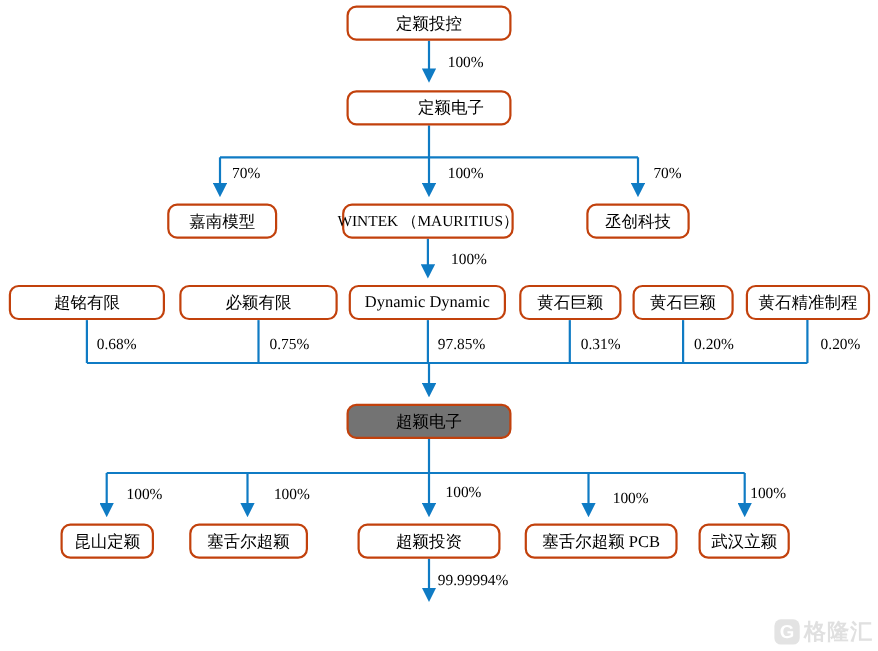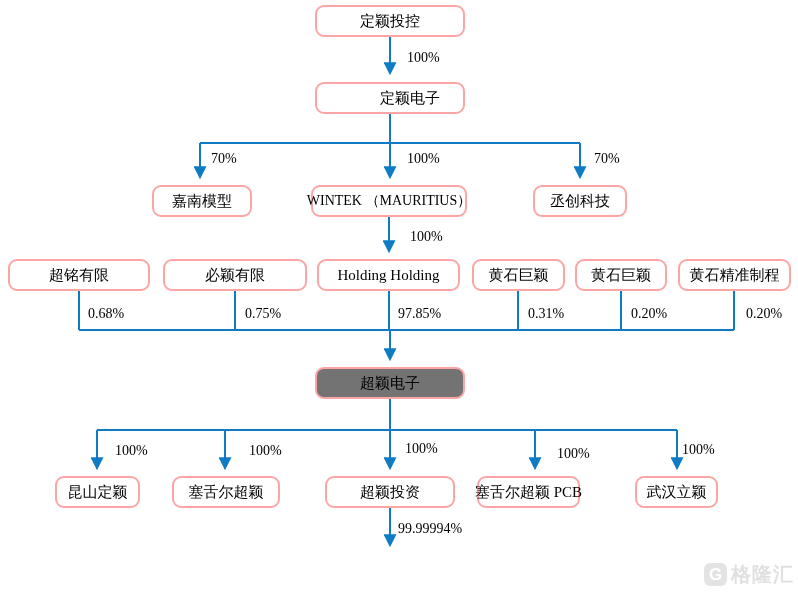--- a/index.html
+++ b/index.html
@@ -8,21 +8,21 @@
     width:798px;height:592px;
     background:#ffffff;
     font-family:"Liberation Serif","DejaVu Serif",serif;
     overflow:hidden;
   }
   svg.wires{position:absolute;left:0;top:0;width:798px;height:592px;}
   .node{
     position:absolute;
     height:32px;
     box-sizing:border-box;
-    border:2px solid #fca5a5;
+    border:2px solid #c2410c;
     border-radius:9px;
     background:#ffffff;
     color:#000000;
     display:flex;align-items:center;justify-content:center;
     font-size:15px;
     white-space:nowrap;
     z-index:2;
   }
   .node.highlight{background:#737373;}
   .edge-label{
@@ -100,31 +100,31 @@
 
   <div class="node" style="left:315px;top:5px;width:150px;">定颖投控</div>
   <div class="node" style="left:315px;top:82px;width:150px;padding-left:40px;">定颖电子</div>
 
   <div class="node" style="left:152px;top:185px;width:100px;">嘉南模型</div>
   <div class="node" style="left:311px;top:185px;width:156px;font-size:14px;">WINTEK （MAURITIUS）</div>
   <div class="node" style="left:533px;top:185px;width:94px;">丞创科技</div>
 
   <div class="node" style="left:8px;top:259px;width:142px;">超铭有限</div>
   <div class="node" style="left:163px;top:259px;width:144px;">必颖有限</div>
-  <div class="node" style="left:317px;top:259px;width:143px;">Holding Holding</div>
+  <div class="node" style="left:317px;top:259px;width:143px;">Dynamic Dynamic</div>
   <div class="node" style="left:472px;top:259px;width:93px;">黄石巨颖</div>
   <div class="node" style="left:575px;top:259px;width:92px;">黄石巨颖</div>
   <div class="node" style="left:678px;top:259px;width:113px;">黄石精准制程</div>
 
   <div class="node highlight" style="left:315px;top:367px;width:150px;">超颖电子</div>
 
   <div class="node" style="left:55px;top:476px;width:85px;">昆山定颖</div>
   <div class="node" style="left:172px;top:476px;width:108px;">塞舌尔超颖</div>
   <div class="node" style="left:325px;top:476px;width:130px;">超颖投资</div>
-  <div class="node" style="left:477px;top:476px;width:103px;">塞舌尔超颖 PCB</div>
+  <div class="node" style="left:477px;top:476px;width:139px;">塞舌尔超颖 PCB</div>
   <div class="node" style="left:635px;top:476px;width:83px;">武汉立颖</div>
 
 
   <div class="edge-label" style="left:407px;top:50px;">100%</div>
   <div class="edge-label" style="left:211px;top:151px;">70%</div>
   <div class="edge-label" style="left:407px;top:151px;">100%</div>
   <div class="edge-label" style="left:594px;top:151px;">70%</div>
   <div class="edge-label" style="left:410px;top:229px;">100%</div>
   <div class="edge-label" style="left:88px;top:306px;">0.68%</div>
   <div class="edge-label" style="left:245px;top:306px;">0.75%</div>

